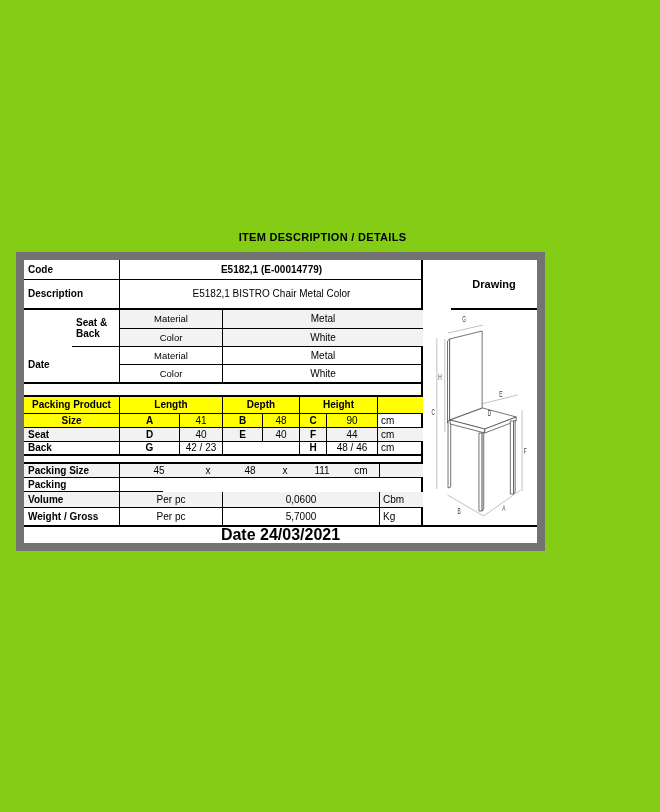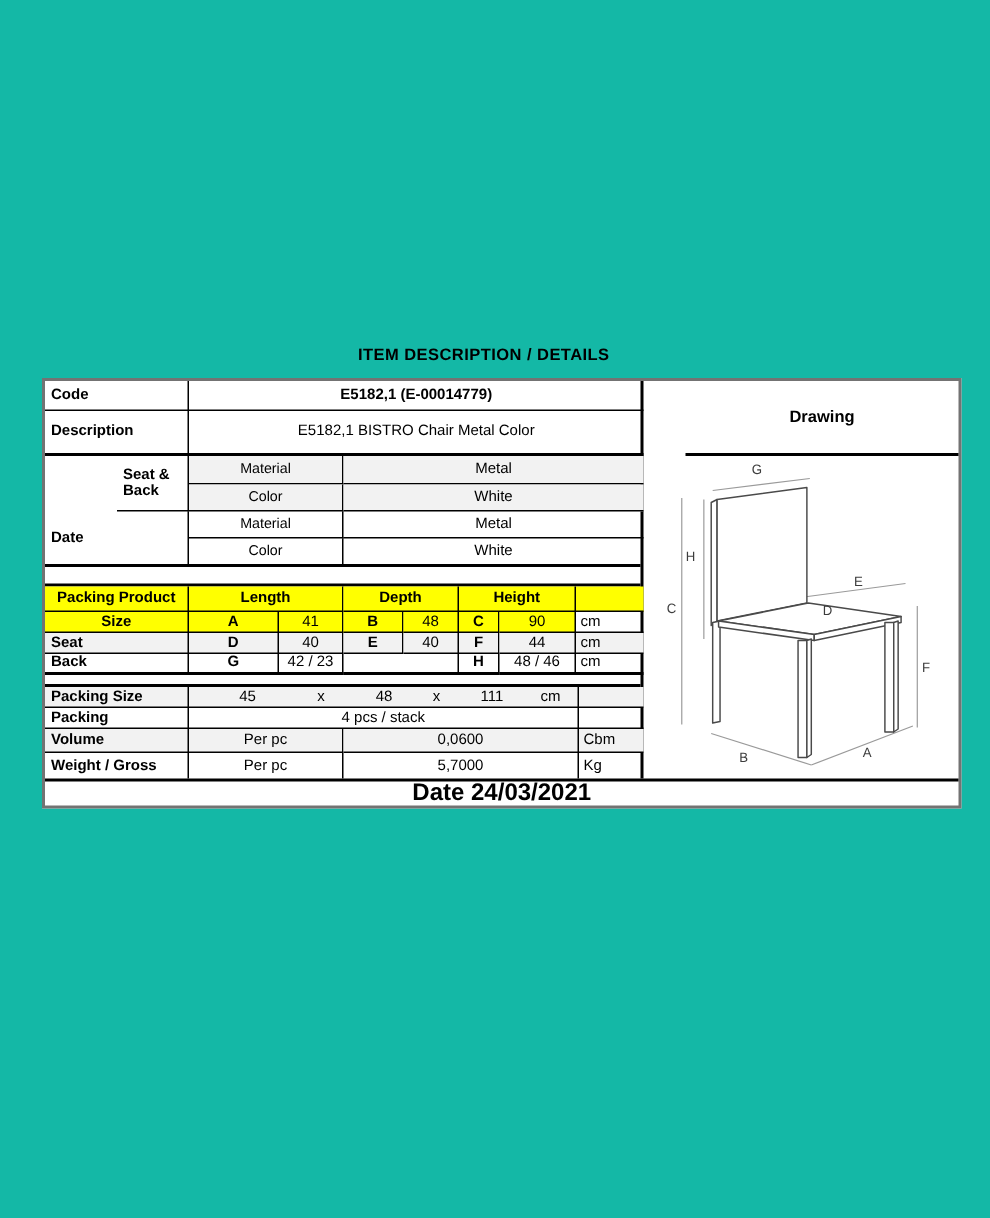--- a/index.html
+++ b/index.html
@@ -1,21 +1,21 @@
 <!DOCTYPE html>
 <html style="--highlight: #ffff00; --shaded-row: #f2f2f2; --border: #000000;"><head>
 <meta charset="utf-8">
 <style>
   html,body{margin:0;padding:0;background:#fff;}
-  .page{position:relative;width:660px;height:812px;background:#14b8a6;overflow:hidden;
+  .page{position:relative;width:660px;height:812px;background:#84cc16;overflow:hidden;
         font-family:"Liberation Sans",sans-serif;color:#000;}
   .doc-title{position:absolute;left:16px;top:231px;width:613px;text-align:center;
              font-size:11px;font-weight:bold;letter-spacing:.3px;}
-  .sheet{position:absolute;left:28px;top:252px;width:613px;box-sizing:border-box;
-         border:2px solid #737373;background:#fff;}
+  .sheet{position:absolute;left:16px;top:252px;width:529px;box-sizing:border-box;
+         border:8px solid #737373;background:#fff;}
   .main{display:flex;border-bottom:2px solid #000;}
   .left-table{width:399px;flex:0 0 399px;border-right:2px solid #000;box-sizing:border-box;}
   .right-panel{flex:1;display:flex;flex-direction:column;}
   .drawing-header{height:50px;box-sizing:border-box;border-bottom:2px solid #000;
                   display:flex;align-items:center;justify-content:center;
                   font-size:11px;font-weight:bold;margin-left:28px;}
   .drawing-area{height:213px;position:relative;}
   .drawing-area svg{display:block;width:100%;height:100%;}
 
   .row{display:flex;}
@@ -178,21 +178,20 @@
               <span class="s4">x</span>
               <span class="s5">111</span>
               <span class="s6">cm</span>
             </div>
           </div>
           <div class="c w-av nr shaded"></div>
         </div>
 
         <div class="row h14">
           <div class="c lab w-lab">Packing</div>
-          <div class="c w-merge">4 pcs / stack</div>
           <div class="c w-av nr"></div>
         </div>
 
         <div class="row h16">
           <div class="c lab w-lab shaded">Volume</div>
           <div class="c w-lg shaded">Per pc</div>
           <div class="c w-num shaded">0,0600</div>
           <div class="c w-av ul nr shaded">Cbm</div>
         </div>
 

